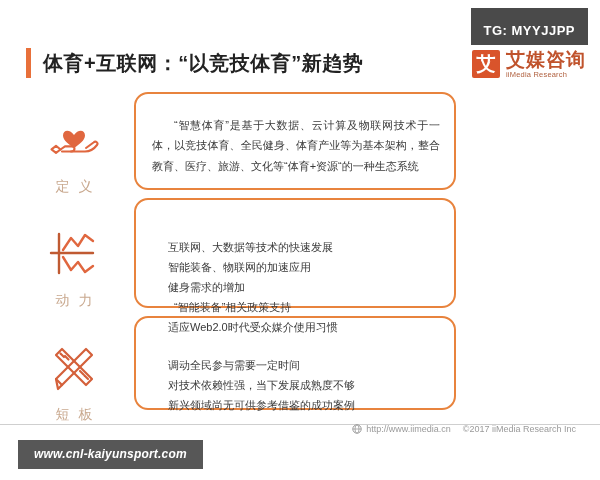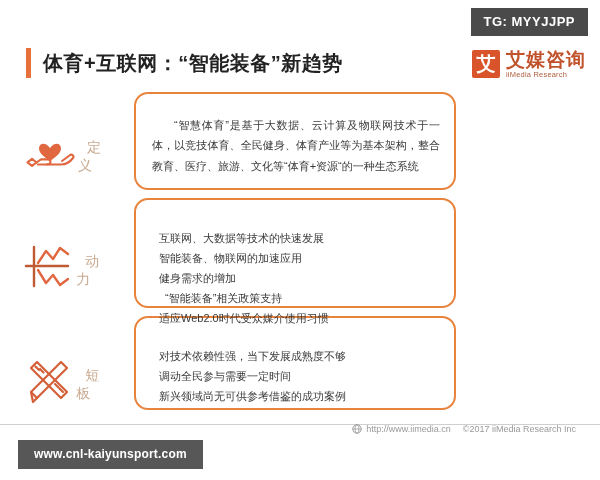--- a/index.html
+++ b/index.html
@@ -18,21 +18,21 @@
   
   .tg-badge {
     position: absolute;
     top: 8px;
     right: 12px;
     background: #4a4a4a;
     color: #ffffff;
     font-size: 13px;
     font-weight: bold;
     letter-spacing: 0.5px;
-    padding: 6px 13px 7px 13px;
+    padding: 15px 13px 7px 13px;
   }
 
   
   .header {
     position: absolute;
     top: 48px;
     left: 0;
     width: 600px;
     height: 42px;
   }
@@ -100,21 +100,21 @@
   .icon-col {
     position: absolute;
     left: 22px;
     top: 96px;
     width: 104px;
   }
   .icon-block {
     width: 104px;
     height: 114px;
     display: flex;
-    flex-direction: row;
+    flex-direction: column;
     align-items: center;
     justify-content: center;
   }
   .icon-art {
     width: 60px;
     height: 60px;
     display: flex;
     align-items: center;
     justify-content: center;
   }
@@ -148,21 +148,21 @@
   .para {
     font-size: 11px;
     color: #3a3a3a;
     line-height: 1.85;
     text-align: justify;
     text-indent: 22px;
     margin: 0;
   }
   .bullet-list {
     list-style: none;
-    margin: 7px;
+    margin: 16px;
     padding: 0;
   }
   .bullet-list li {
     font-size: 11px;
     color: #3a3a3a;
     line-height: 1.82;
     white-space: nowrap;
   }
   .box-2 .bullet-list li:nth-child(4) { text-indent: 6px; }
 
@@ -195,31 +195,32 @@
   .watermark {
     position: absolute;
     left: 18px;
     bottom: 11px;
     background: #575757;
     color: #ffffff;
     font-size: 12px;
     font-weight: bold;
     padding: 7px 16px 8px 16px;
     letter-spacing: 0.2px;
+    font-style: italic;
   }
 </style>
 </head>
 <body>
 
 <div class="tg-badge">TG: MYYJJPP</div>
 
 <div class="header">
   <div class="title-wrap">
     <div class="title-bar"></div>
-    <div class="title-text">体育+互联网：“智能装备”新趋势</div>
+    <div class="title-text">体育+互联网：“以竞技体育”新趋势</div>
   </div>
 
   <div class="logo">
     <div class="logo-mark">艾</div>
     <div class="logo-txt">
       <span class="logo-cn">艾媒咨询</span>
       <span class="logo-en">iiMedia Research</span>
     </div>
   </div>
 </div>
@@ -280,22 +281,22 @@
       <li>互联网、大数据等技术的快速发展</li>
       <li>智能装备、物联网的加速应用</li>
       <li>健身需求的增加</li>
       <li>“智能装备”相关政策支持</li>
       <li>适应Web2.0时代受众媒介使用习惯</li>
     </ul>
   </div>
 
   <div class="box box-3">
     <ul class="bullet-list">
+      <li>调动全民参与需要一定时间</li>
       <li>对技术依赖性强，当下发展成熟度不够</li>
-      <li>调动全民参与需要一定时间</li>
       <li>新兴领域尚无可供参考借鉴的成功案例</li>
     </ul>
   </div>
 
 </div>
 
 <div class="footer-rule"></div>
 <div class="footer-right">
   <span class="globe-icon">
     <svg width="10" height="10" viewBox="0 0 10 10">

